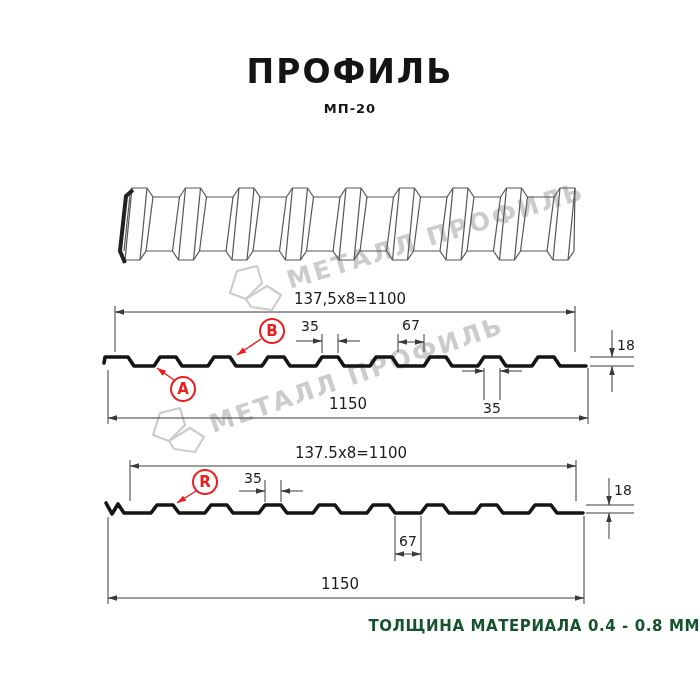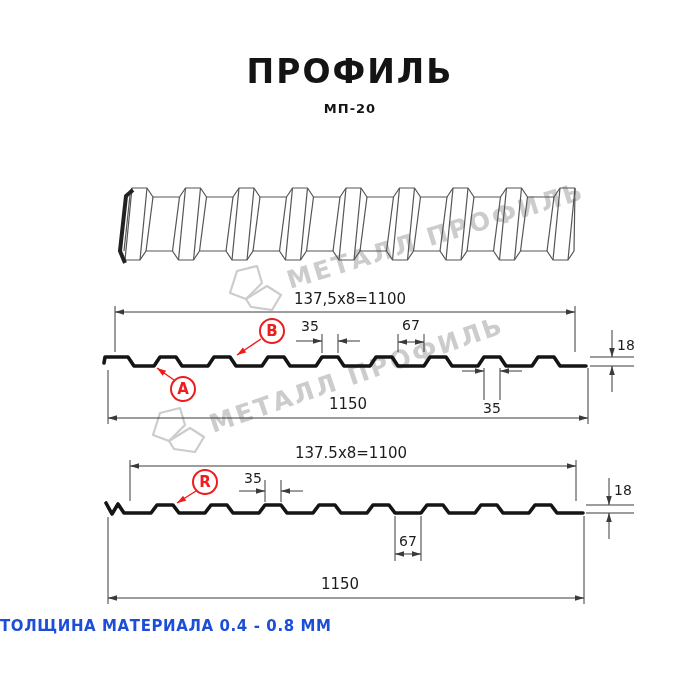--- a/index.html
+++ b/index.html
@@ -9,22 +9,22 @@
   }
   .title{
     position:absolute;top:52px;left:0;width:100%;text-align:center;
     font-size:33px;font-weight:800;letter-spacing:2px;color:#141414;
   }
   .subtitle{
     position:absolute;top:101px;left:0;width:100%;text-align:center;
     font-size:13px;font-weight:700;letter-spacing:1px;color:#141414;
   }
   .footer{
-    position:absolute;top:617px;left:0;width:100%;text-align:left;
-    font-size:15px;font-weight:700;letter-spacing:0.6px;color:#1d4ed8;
+    position:absolute;top:617px;left:0;width:100%;text-align:right;
+    font-size:15px;font-weight:700;letter-spacing:0.6px;color:#14532d;
   }
   svg{position:absolute;left:0;top:0;}
 </style>
 </head>
 <body>
 
 <div class="canvas">
 
   <svg id="drawing" width="700" height="700" viewBox="0 0 700 700">
       <g>

